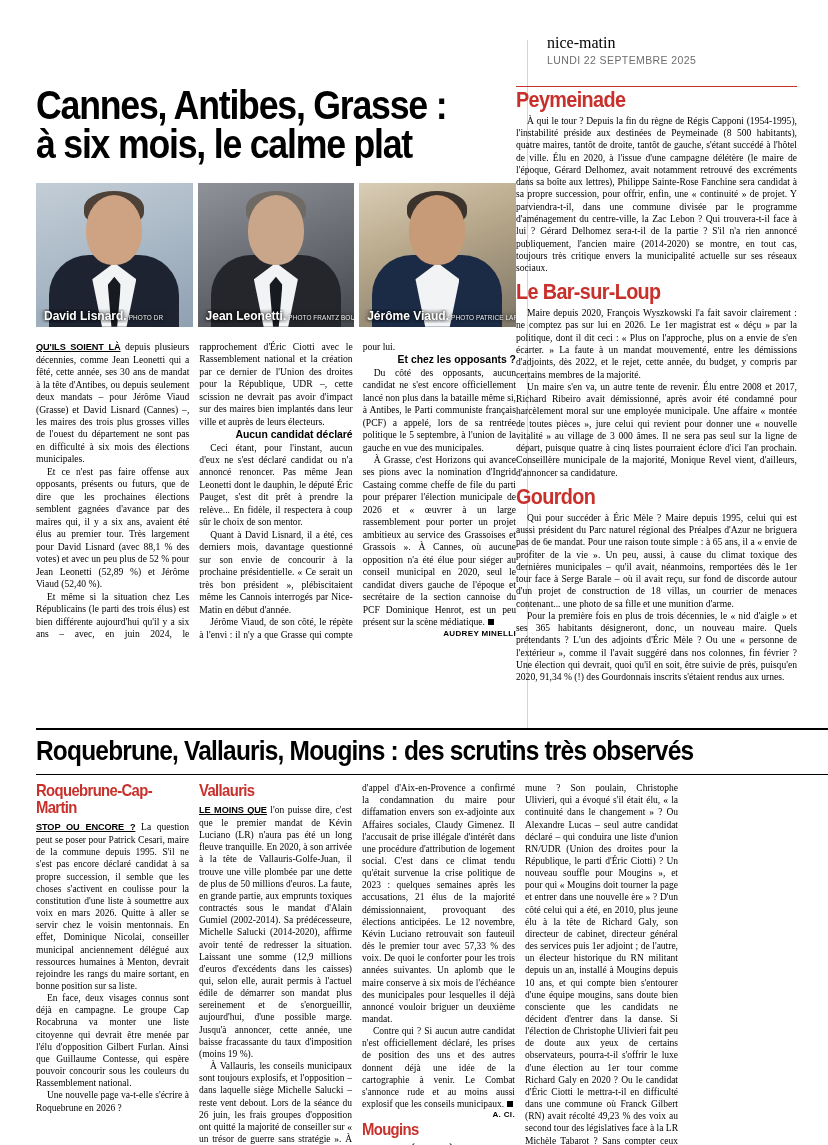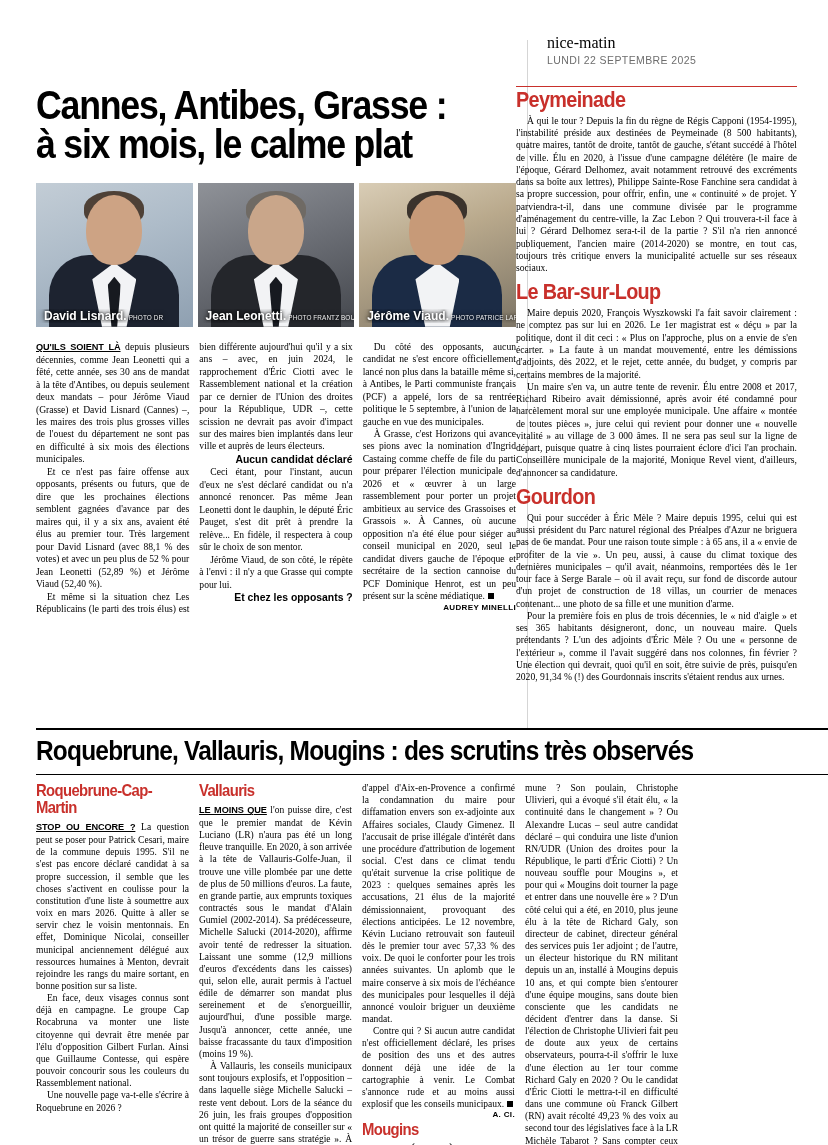--- a/index.html
+++ b/index.html
@@ -205,20 +205,21 @@
         </div>
       </div>
     </div>
 
     <div class="cols3">
       <p class="noind"><span class="lede">QU'ILS SOIENT LÀ</span><span> depuis plusieurs décennies, comme Jean Leonetti qui a fêté, cette année, ses 30 ans de mandat à la tête d'Antibes, ou depuis seulement deux mandats – pour Jérôme Viaud (Grasse) et David Lisnard (Cannes) –, les maires des trois plus grosses villes de l'ouest du département ne sont pas en difficulté à six mois des élections municipales.</span></p>
       <p>Et ce n'est pas faire offense aux opposants, présents ou futurs, que de dire que les prochaines élections semblent gagnées d'avance par des maires qui, il y a six ans, avaient été élus au premier tour. Très largement pour David Lisnard (avec 88,1 % des votes) et avec un peu plus de 52 % pour Jean Leonetti (52,89 %) et Jérôme Viaud (52,40 %).</p>
       <p>Et même si la situation chez Les Républicains (le parti des trois élus) est bien différente aujourd'hui qu'il y a six ans – avec, en juin 2024, le rapprochement d'Éric Ciotti avec le Rassemblement national et la création par ce dernier de l'Union des droites pour la République, UDR –, cette scission ne devrait pas avoir d'impact sur des maires bien implantés dans leur ville et auprès de leurs électeurs.</p>
       <p class="subhead-black">Aucun candidat déclaré</p>
       <p>Ceci étant, pour l'instant, aucun d'eux ne s'est déclaré candidat ou n'a annoncé renoncer. Pas même Jean Leonetti dont le dauphin, le député Éric Pauget, s'est dit prêt à prendre la relève... En fidèle, il respectera à coup sûr le choix de son mentor.</p>
+      <p>Quant à David Lisnard, il a été, ces derniers mois, davantage questionné sur son envie de concourir à la prochaine présidentielle. « Ce serait un très bon président », plébiscitaient même les Cannois interrogés par Nice-Matin en début d'année.</p>
       <p>Jérôme Viaud, de son côté, le répète à l'envi : il n'y a que Grasse qui compte pour lui.</p>
       <p class="subhead-black">Et chez les opposants ?</p>
       <p>Du côté des opposants, aucun candidat ne s'est encore officiellement lancé non plus dans la bataille même si, à Antibes, le Parti communiste français (PCF) a appelé, lors de sa rentrée politique le 5 septembre, à l'union de la gauche en vue des municipales.</p>
       <p><span>À Grasse, c'est Horizons qui avance ses pions avec la nomination d'Ingrid Castaing comme cheffe de file du parti pour préparer l'élection municipale de 2026 et « œuvrer à un large rassemblement pour porter un projet ambitieux au service des Grassoises et Grassois ». À Cannes, où aucune opposition n'a été élue pour siéger au conseil municipal en 2020, seul le candidat divers gauche de l'époque et secrétaire de la section cannoise du PCF Dominique Henrot, est un peu présent sur la scène médiatique.</span><span class="endmark"></span></p>
       <p class="byline">AUDREY MINELLI</p>
     </div>
   </div>
 
   <div class="rail">
     <div class="rail-sec">

